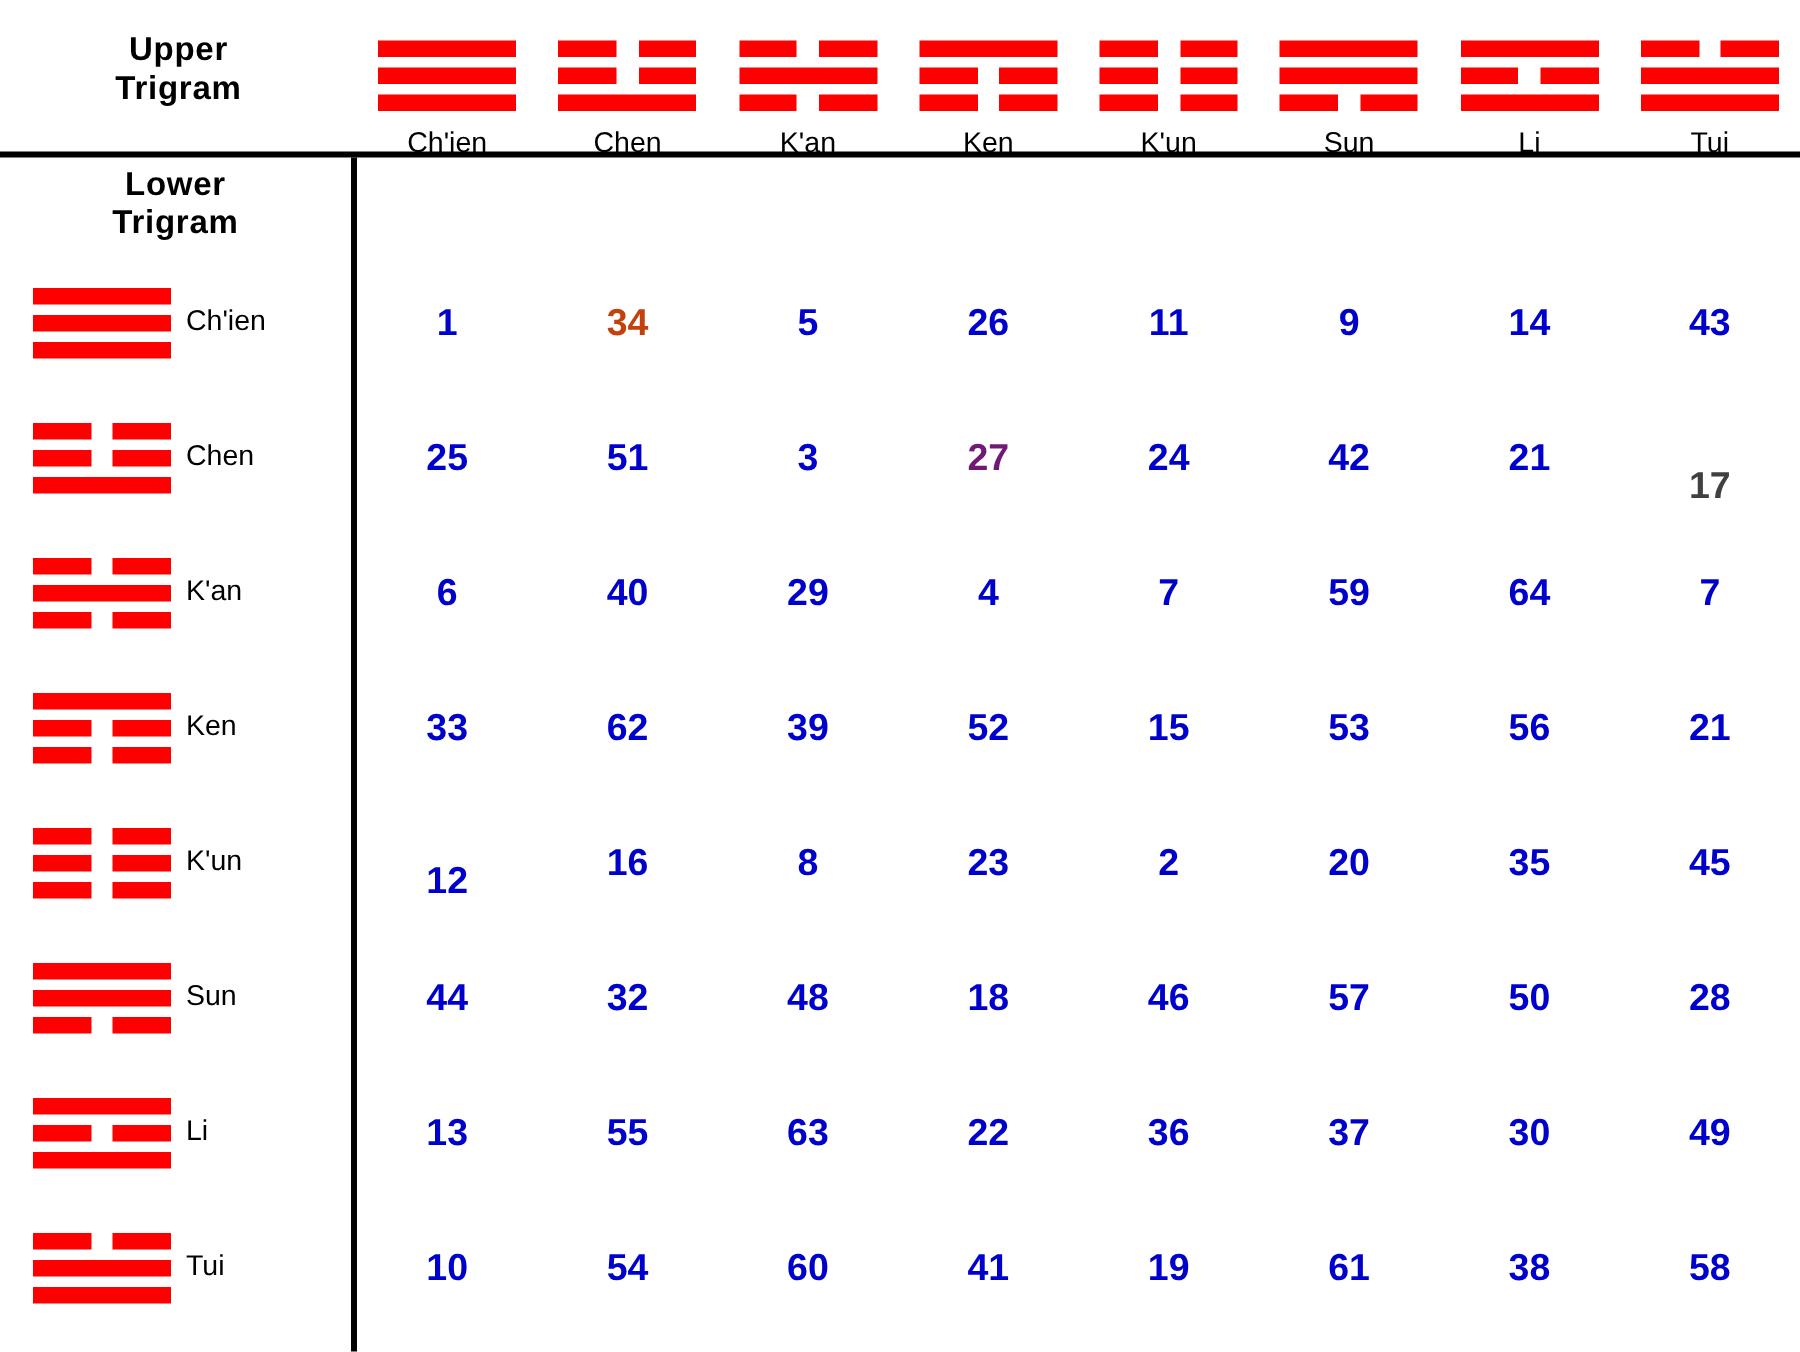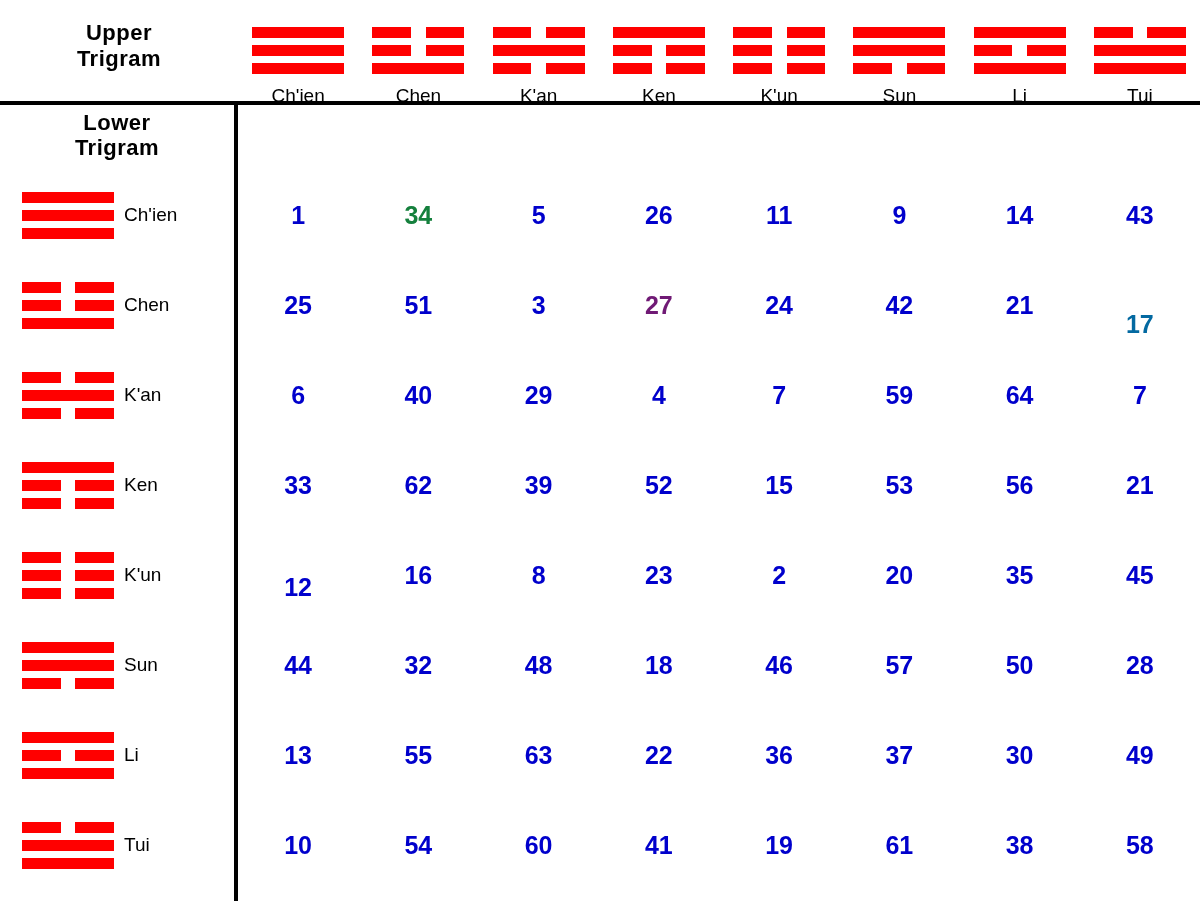--- a/index.html
+++ b/index.html
@@ -329,21 +329,21 @@
               <div class="seg" style="background: rgb(255, 0, 0);"></div>
             </div>
             <div class="line solid">
               <div class="seg" style="background: rgb(255, 0, 0);"></div>
             </div>
           </div>
           <div class="name">Ch'ien</div>
         </div>
         <div class="row-cells">
           <div class="cell" style="color: rgb(0, 0, 204);">1</div>
-          <div class="cell" style="color: #15803d;">34</div>
+          <div class="cell" style="color: #c2410c;">34</div>
           <div class="cell" style="color: rgb(0, 0, 204);">5</div>
           <div class="cell" style="color: rgb(0, 0, 204);">26</div>
           <div class="cell" style="color: rgb(0, 0, 204);">11</div>
           <div class="cell" style="color: rgb(0, 0, 204);">9</div>
           <div class="cell" style="color: rgb(0, 0, 204);">14</div>
           <div class="cell" style="color: rgb(0, 0, 204);">43</div>
         </div>
       </div>
       <div class="row">
         <div class="row-head">
@@ -363,21 +363,21 @@
           <div class="name">Chen</div>
         </div>
         <div class="row-cells">
           <div class="cell" style="color: rgb(0, 0, 204);">25</div>
           <div class="cell" style="color: rgb(0, 0, 204);">51</div>
           <div class="cell" style="color: rgb(0, 0, 204);">3</div>
           <div class="cell" style="color: #701a75;">27</div>
           <div class="cell" style="color: rgb(0, 0, 204);">24</div>
           <div class="cell" style="color: rgb(0, 0, 204);">42</div>
           <div class="cell" style="color: rgb(0, 0, 204);">21</div>
-          <div class="cell" style="color: #0369a1; margin-top: 38px;">17</div>
+          <div class="cell" style="color: #404040; margin-top: 38px;">17</div>
         </div>
       </div>
       <div class="row">
         <div class="row-head">
           <div class="trigram">
             <div class="line broken">
               <div class="seg" style="background: rgb(255, 0, 0);"></div>
               <div class="seg" style="background: rgb(255, 0, 0);"></div>
             </div>
             <div class="line solid">

